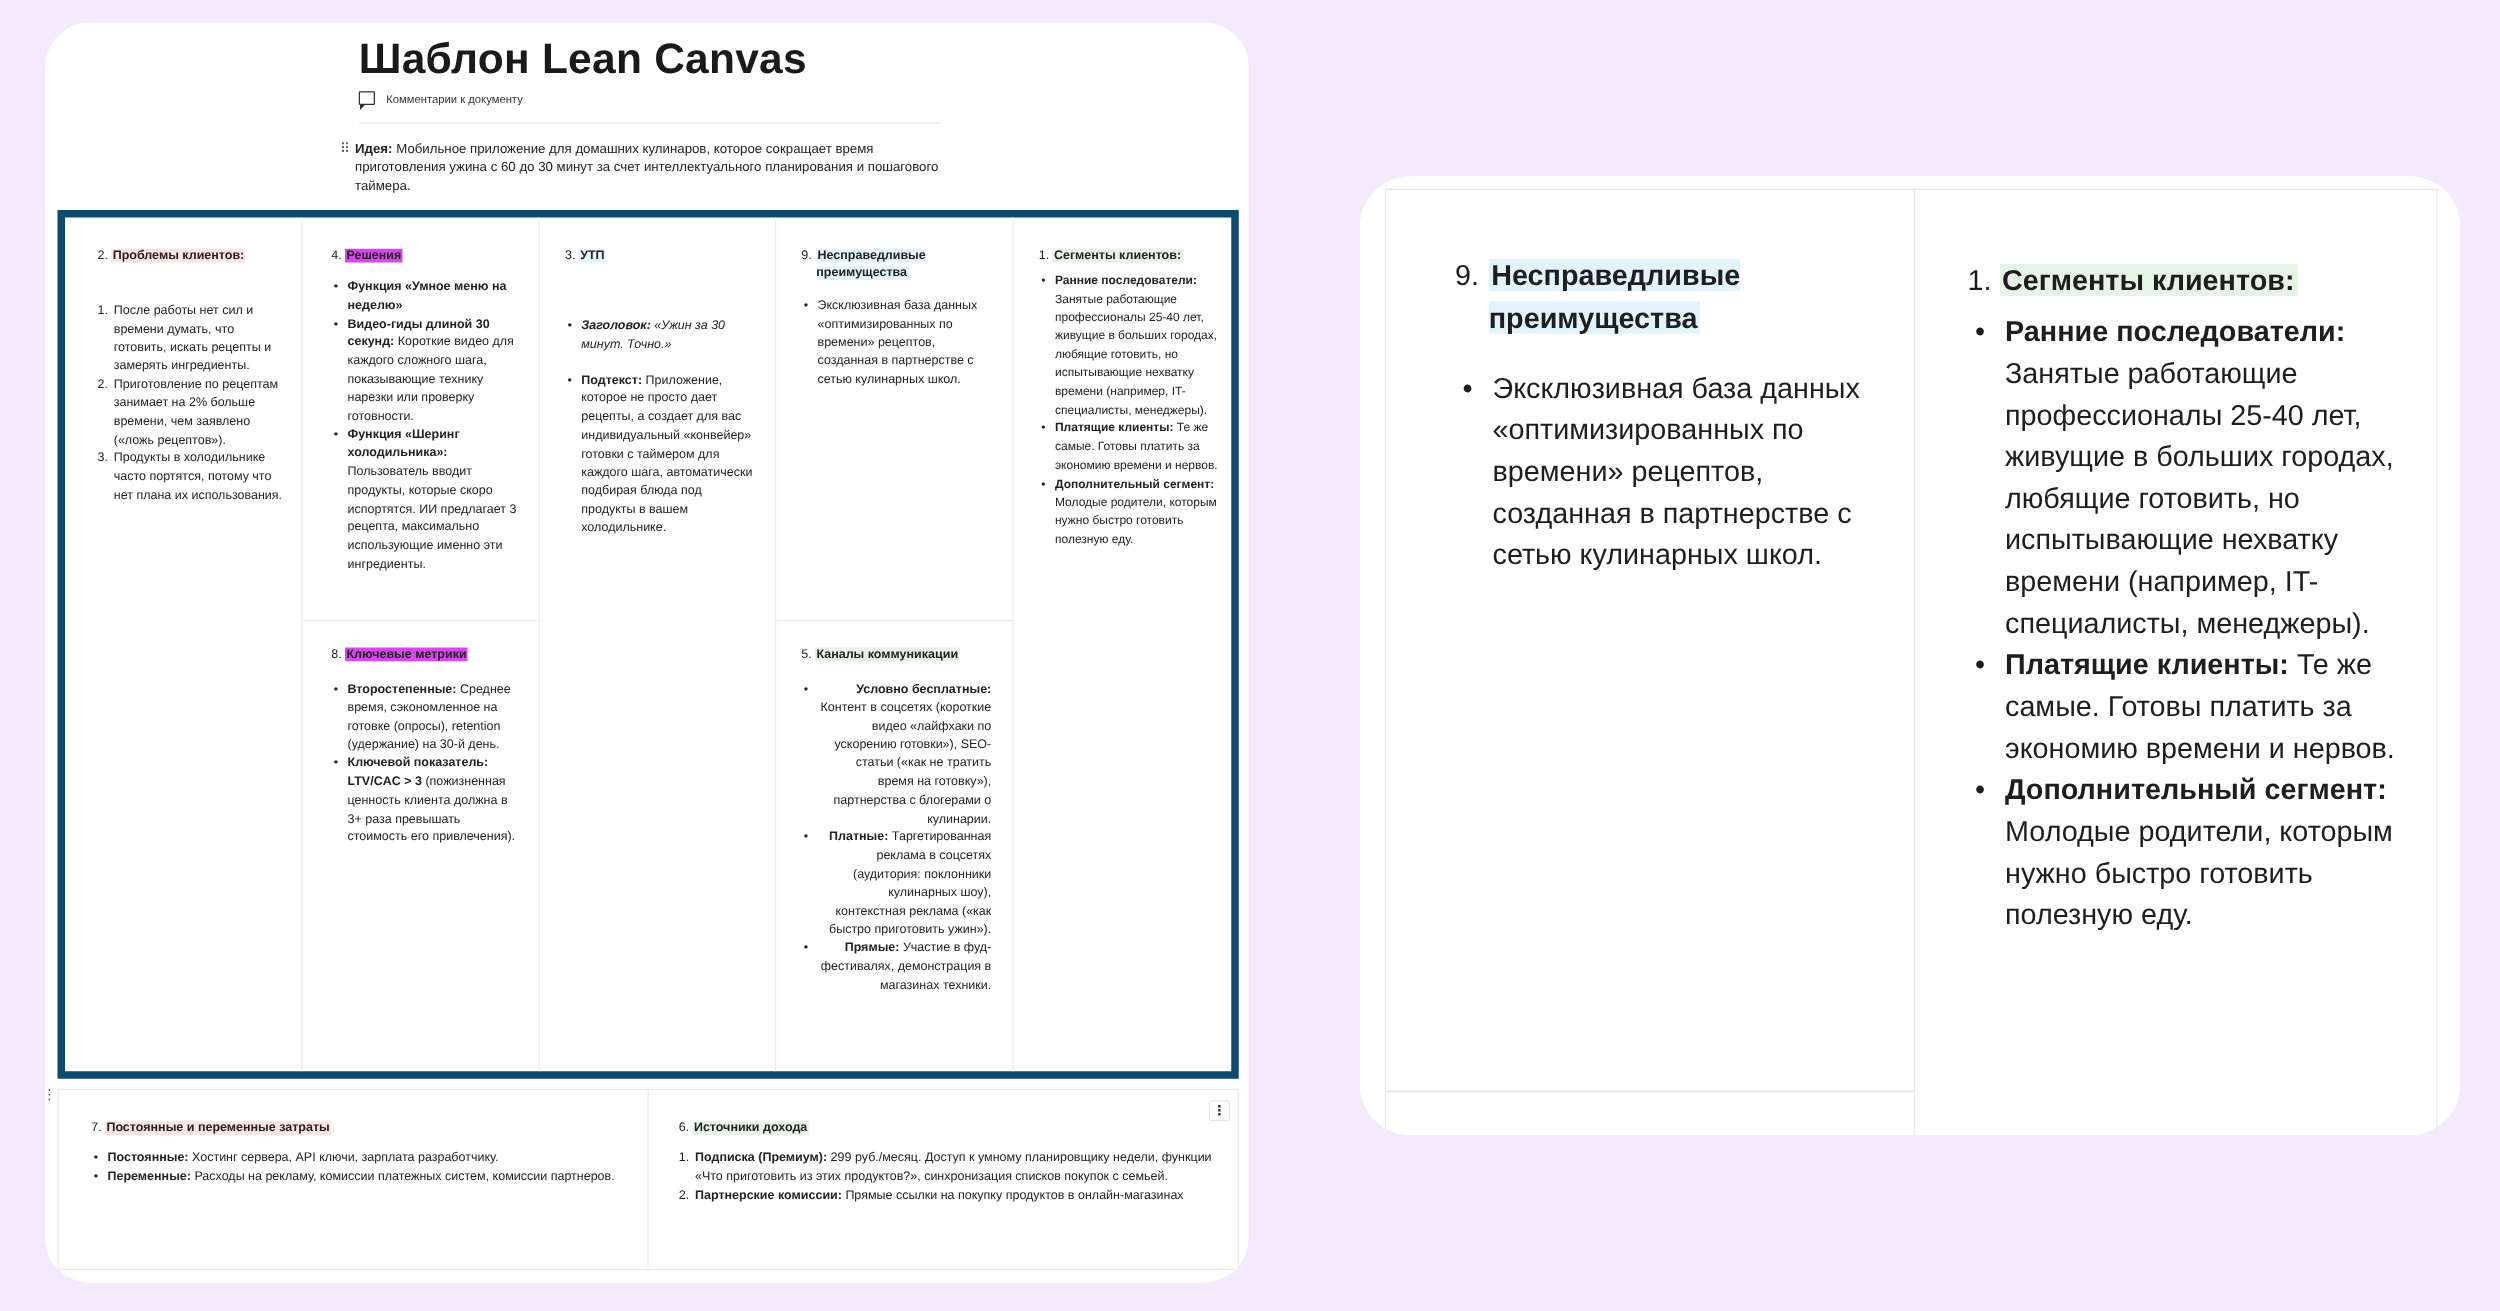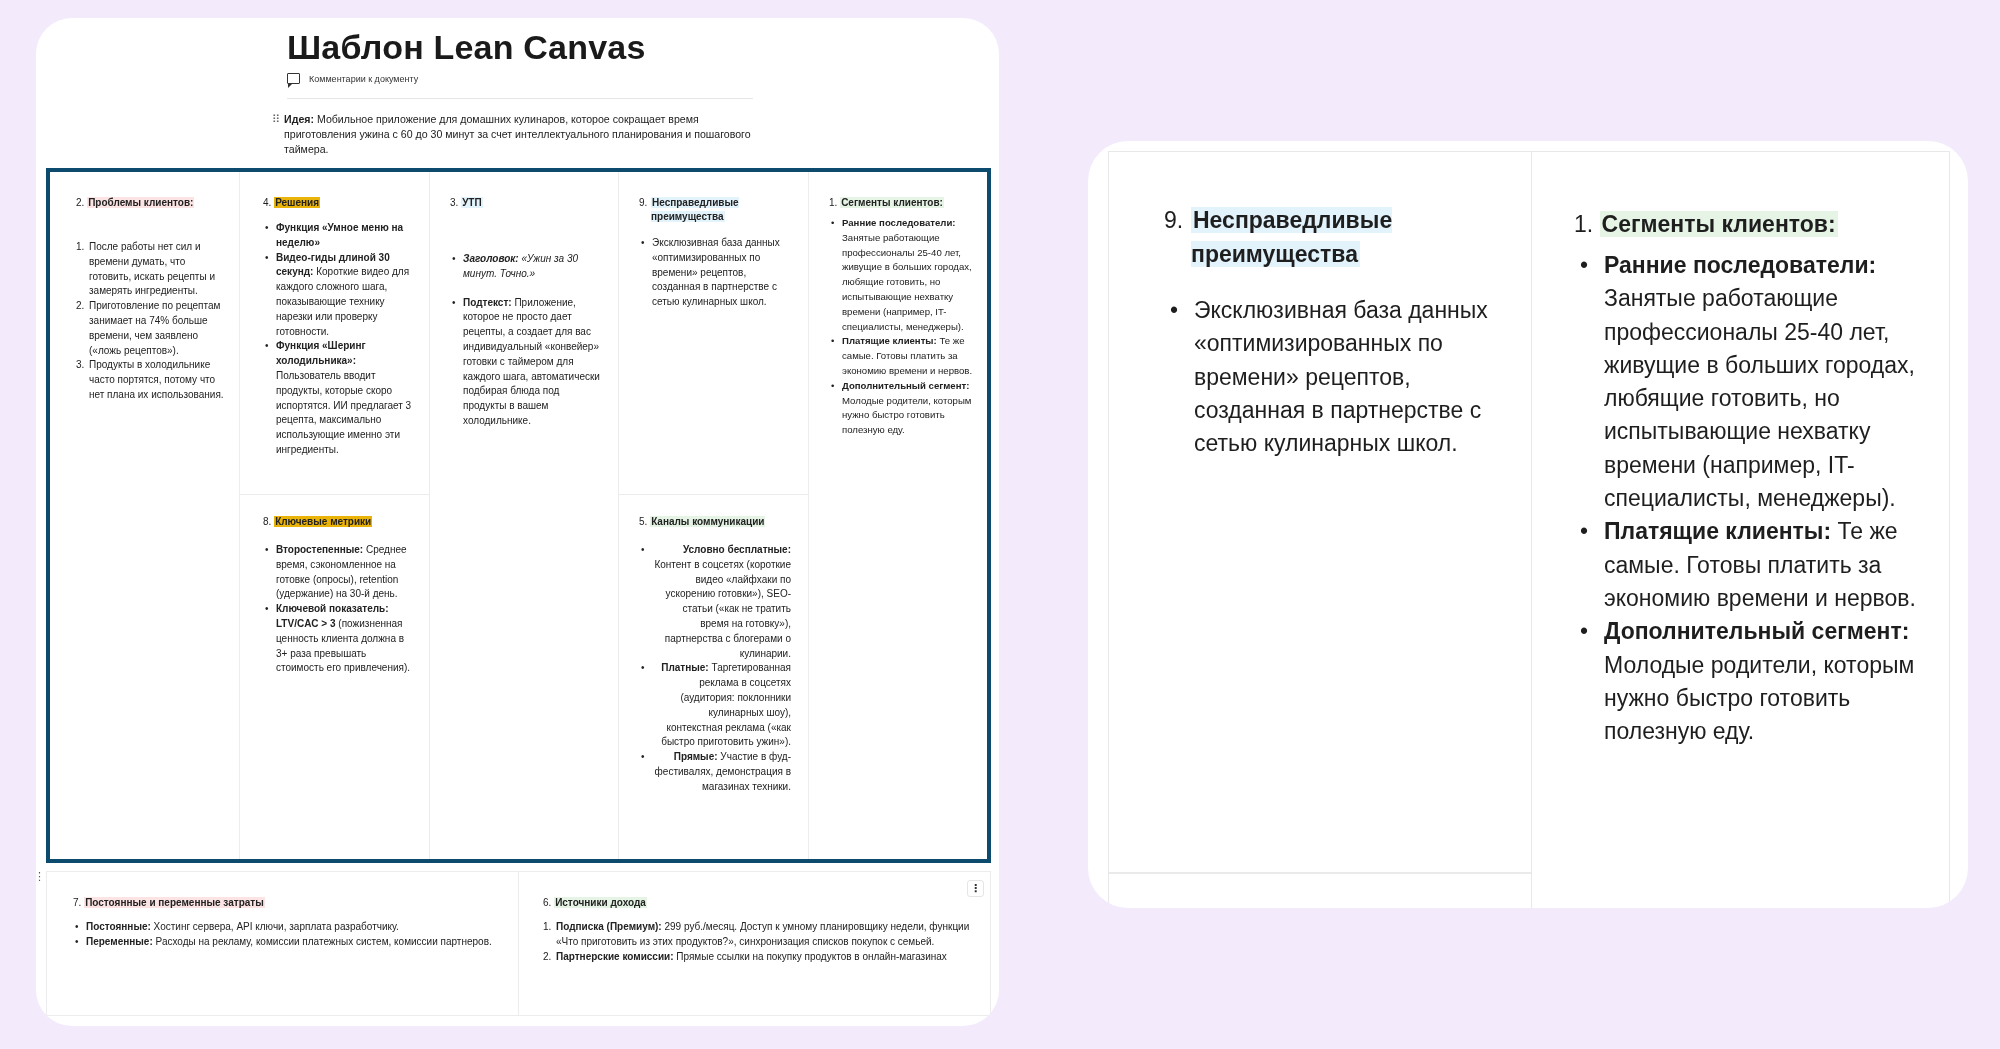--- a/index.html
+++ b/index.html
@@ -34,28 +34,28 @@
     position: absolute; left: 251px; top: 80px; width: 466px; height: 1px; background: #e6e6e6;
   }
   .idea-row { position: absolute; left: 236px; top: 94px; width: 480px; display: flex; gap: 6px; }
   .drag-handle { font-size: 11px; color: #666; line-height: 14px; width: 9px; letter-spacing: -2px; }
   .idea-text { font-size: 10.6px; line-height: 15px; color: #222; }
   .idea-text b { font-weight: 700; }
 
   
   .canvas {
     position: absolute; left: 10px; top: 150px; width: 945px; height: 695px;
-    border: 4px solid #0c4a6e;
+    border: 6px solid #0c4a6e;
   }
   .col { position: absolute; top: 0; height: 100%; border-right: 1px solid #ececec; }
   .cell { position: absolute; padding: 0; }
   .cell-h { font-size: 10px; line-height: 14px; font-weight: 400; color: #222; }
   .cell-h .hl { font-weight: 700; padding: 0 1px; }
   .hl-red { background: #fbe4e3; }
-  .hl-orange { background: #eab308; }
+  .hl-orange { background: #d946ef; }
   .hl-blue { background: #e3f3fb; }
   .hl-green { background: #e6f4e6; }
   .blist { list-style: none; font-size: 10px; line-height: 14.8px; color: #222; }
   .blist li { position: relative; padding-left: 13px; }
   .blist li::before { content: "•"; position: absolute; left: 2px; top: 0; }
   .olist { list-style: none; font-size: 10px; line-height: 14.8px; color: #222; }
   .olist li { position: relative; padding-left: 13px; }
   .olist li .num { position: absolute; left: 0; }
   .hsep { position: absolute; height: 1px; background: #ececec; }
 
@@ -119,21 +119,21 @@
     <div class="hsep" style="left:190px;top:322px;width:190px;"></div>
     <div class="hsep" style="left:569px;top:322px;width:190px;"></div>
 
     <div class="cell" style="left:26px;top:24px;width:150px;">
       <div class="cell-h">
         <span>2.</span>
         <span class="hl hl-red">Проблемы клиентов:</span>
       </div>
       <ol class="olist" style="margin-top:30px;">
         <li><span class="num">1.</span><span>После работы нет сил и времени думать, что готовить, искать рецепты и замерять ингредиенты.</span></li>
-        <li><span class="num">2.</span><span>Приготовление по рецептам занимает на 74% больше времени, чем заявлено («ложь рецептов»).</span></li>
+        <li><span class="num">2.</span><span>Приготовление по рецептам занимает на 2% больше времени, чем заявлено («ложь рецептов»).</span></li>
         <li><span class="num">3.</span><span>Продукты в холодильнике часто портятся, потому что нет плана их использования.</span></li>
       </ol>
     </div>
 
     <div class="cell" style="left:213px;top:24px;width:150px;">
       <div class="cell-h">
         <span>4.</span>
         <span class="hl hl-orange">Решения</span>
       </div>
       <ul class="blist" style="margin-top:11px;">

